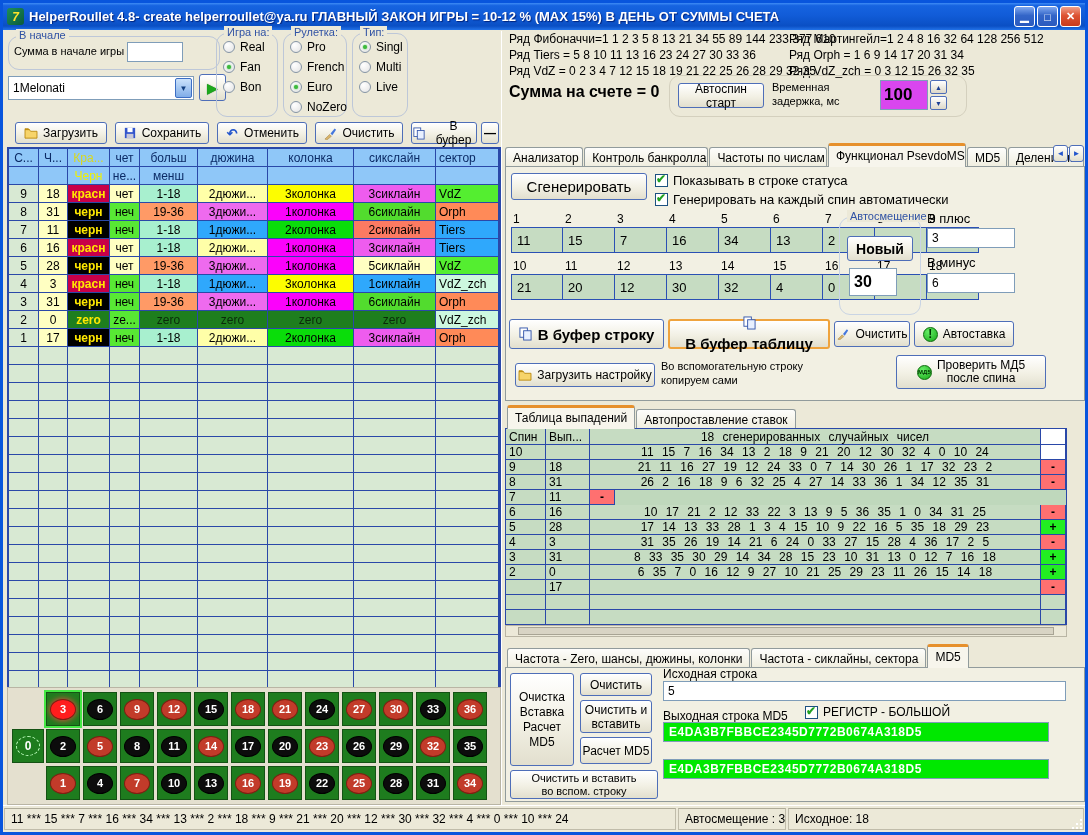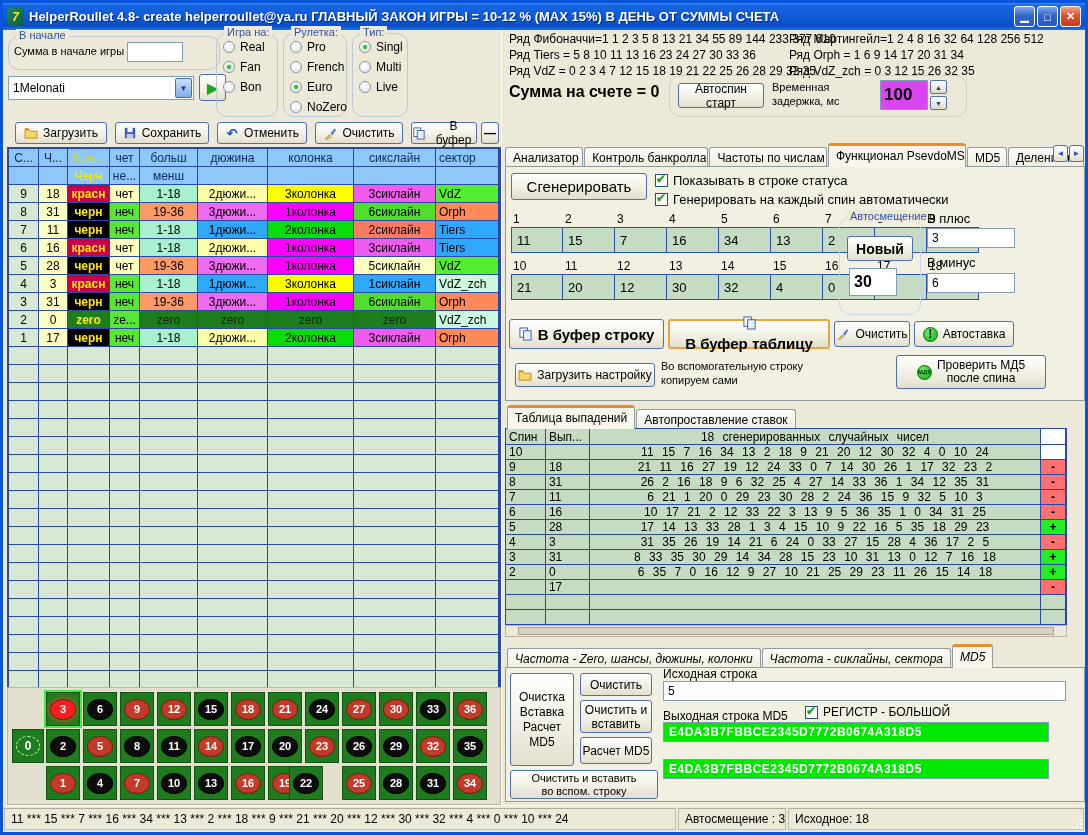--- a/index.html
+++ b/index.html
@@ -652,21 +652,21 @@
       </div>
       <div class="rcell" style="left: 186px; top: 78px;">
         <div class="chip black">13</div>
       </div>
       <div class="rcell" style="left: 223px; top: 78px;">
         <div class="chip red">16</div>
       </div>
       <div class="rcell" style="left: 260px; top: 78px;">
         <div class="chip red">19</div>
       </div>
-      <div class="rcell" style="left: 281px; top: 78px;">
+      <div class="rcell" style="left: 297px; top: 78px;">
         <div class="chip black">22</div>
       </div>
       <div class="rcell" style="left: 334px; top: 78px;">
         <div class="chip red">25</div>
       </div>
       <div class="rcell" style="left: 371px; top: 78px;">
         <div class="chip black">28</div>
       </div>
       <div class="rcell" style="left: 408px; top: 78px;">
         <div class="chip black">31</div>
@@ -874,21 +874,20 @@
       </div>
       <div class="srow">
         <div class="scell" style="width: 40px; padding-left: 3px;">8</div>
         <div class="scell" style="width: 44px; padding-left: 3px;">31</div>
         <div class="scell nums" style="width: 452px;">26  2  16  18  9  6  32  25  4  27  14  33  36  1  34  12  35  31</div>
         <div class="scell mark mark-minus" style="width: 25px;">-</div>
       </div>
       <div class="srow">
         <div class="scell" style="width: 40px; padding-left: 3px;">7</div>
         <div class="scell" style="width: 44px; padding-left: 3px;">11</div>
-        <div class="scell nums" style="width: 452px;">6  21  1  20  0  29  23  30  28  2  24  36  15  9  32  5  10  3</div>
         <div class="scell mark mark-minus" style="width: 25px;">-</div>
       </div>
       <div class="srow">
         <div class="scell" style="width: 40px; padding-left: 3px;">6</div>
         <div class="scell" style="width: 44px; padding-left: 3px;">16</div>
         <div class="scell nums" style="width: 452px;">10  17  21  2  12  33  22  3  13  9  5  36  35  1  0  34  31  25</div>
         <div class="scell mark mark-minus" style="width: 25px;">-</div>
       </div>
       <div class="srow">
         <div class="scell" style="width: 40px; padding-left: 3px;">5</div>
@@ -930,21 +929,21 @@
         <div class="scell" style="width: 40px; padding-left: 3px;"></div>
         <div class="scell" style="width: 44px; padding-left: 3px;"></div>
         <div class="scell nums" style="width: 452px;"></div>
         <div class="scell mark" style="width: 25px;"></div>
       </div>
     </div>
   <div class="hscroll" style="left:502px;top:622px;width:562px;">
     <div class="hthumb"></div>
   </div>
 
-  <div class="tabstrip" style="left:504px;top:641px;height:24px;font-style:italic;" id="bottom-tabs">
+  <div class="tabstrip" style="left:504px;top:641px;height:24px;" id="bottom-tabs">
       <div class="tab">Частота - Zero, шансы, дюжины, колонки</div>
       <div class="tab">Частота - сиклайны, сектора</div>
       <div class="tab active">MD5</div>
     </div>
   <div class="panel" style="left:502px;top:664px;width:580px;height:135px;"></div>
 
   <div class="btn" style="left:507px;top:670px;width:64px;height:93px;font-size:12px;">
     <span style="line-height:15px;" id="md5-stack-lines">
         <div>Очистка</div>
         <div>Вставка</div>

